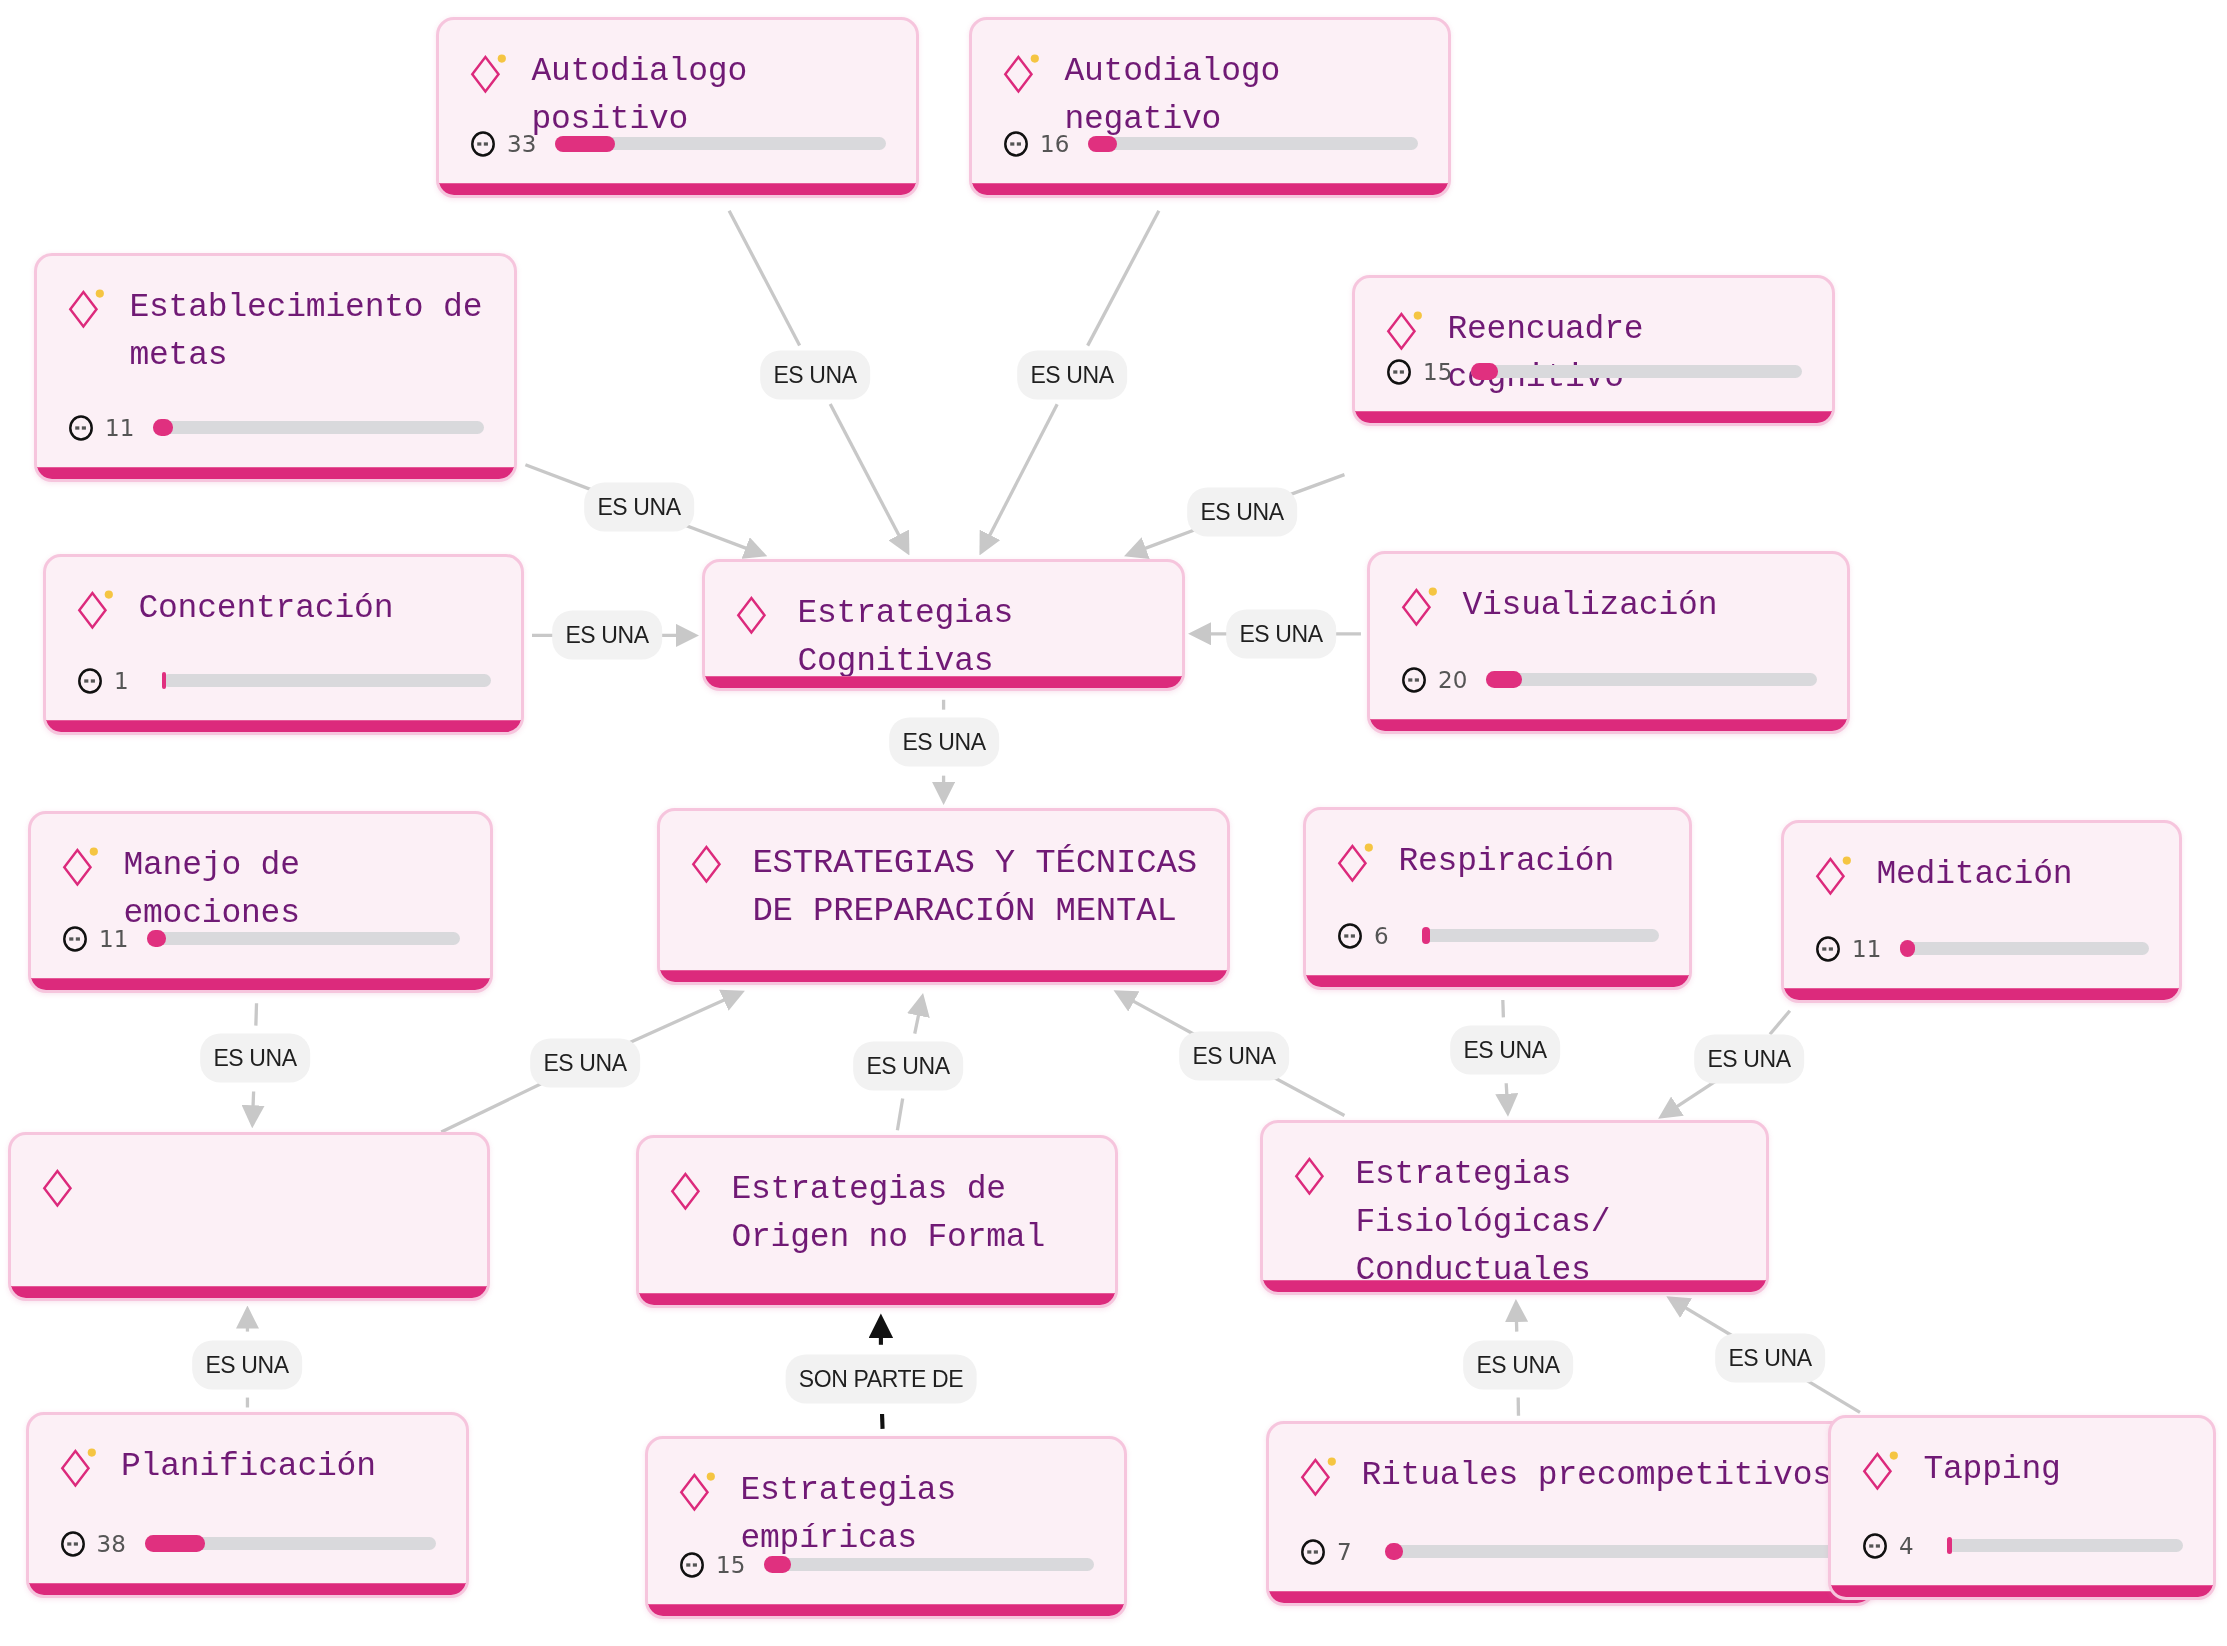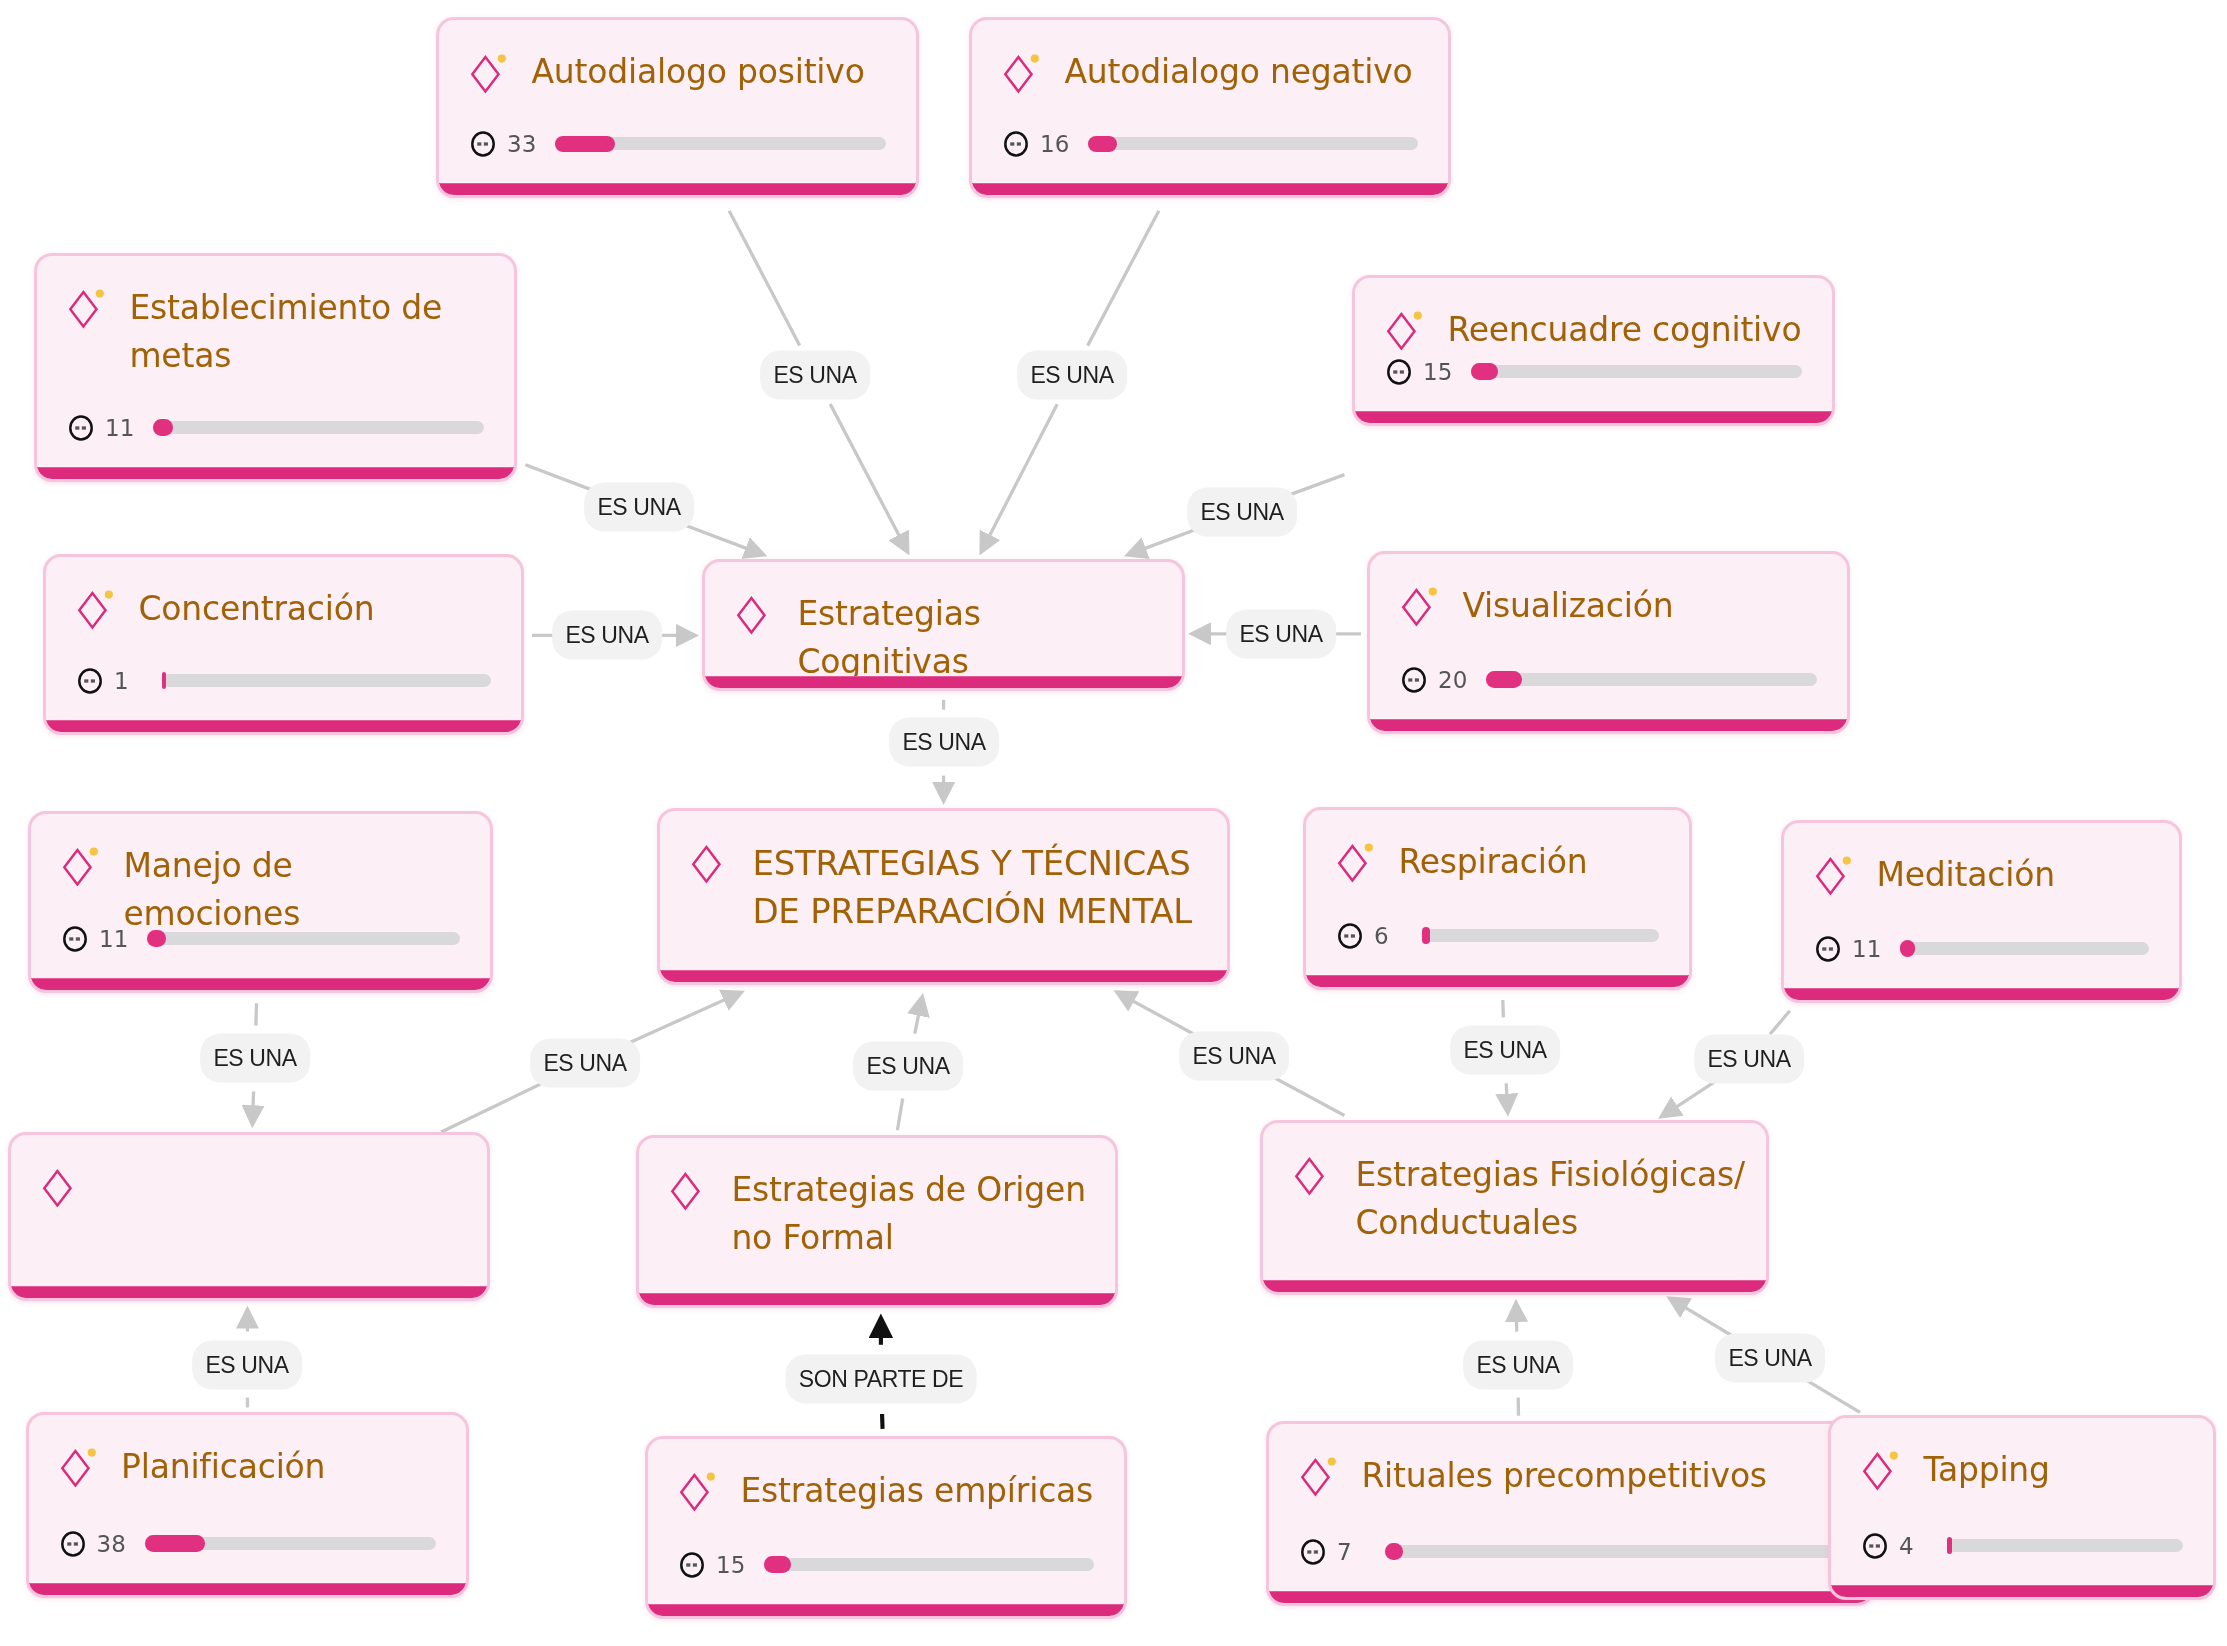--- a/index.html
+++ b/index.html
@@ -7,21 +7,21 @@
          font-family:"DejaVu Sans", "Liberation Sans", sans-serif; color:#222; }
   #edges { position:absolute; left:0; top:0; width:2227px; height:1647px; }
   .node { position:absolute; box-sizing:border-box; background:#fcf0f6;
           border:3.3px solid #f6c5dd; border-radius:18px; overflow:hidden;
           box-shadow:0 1.6px 5px rgba(220,120,170,0.18); }
   .node::after { content:""; position:absolute; left:0; right:0; bottom:0; height:11.5px;
           background:#dc2a7c; border-top:1.6px solid #e55a98; }
   .node .head { position:absolute; left:30px; top:28px; right:20px; display:flex; align-items:flex-start; }
   .node .diamond { flex:0 0 auto; width:41px; height:46px; position:relative; margin-right:21.4px; margin-top:3.3px; }
   .node .diamond svg { width:41px; height:46px; display:block; }
-  .node .title { font-size:33px; line-height:48px; color:#a16207; letter-spacing:-0.2px; }
+  .node .title { font-size:33px; line-height:48px; color:#701a75; letter-spacing:-0.2px;font-family:Liberation Mono, monospace; }
   .node.big .title { font-size:34px; }
   .node .stats { position:absolute; left:30px; right:25px; bottom:35px; height:33px; display:flex; align-items:center; }
   .node .quote { width:28px; height:28px; flex:0 0 auto; }
   .node .count { font-size:23px; color:#555; margin-left:10px; width:48px; flex:0 0 auto; }
   .node .bar { flex:1 1 auto; height:13.2px; background:#d9d9dc; border-radius:6.6px; position:relative; margin-right:5px; }
   .node .bar .fill { position:absolute; left:0; top:-1.6px; height:16.5px; background:#e0307f; border-radius:8.2px; min-width:4.1px; }
   .lbl { position:absolute; box-sizing:border-box; background:#f2f2f2; border-radius:20px;
          font-size:23px; color:#1f1f1f; padding:0 13.2px; height:49px; line-height:49px;
          white-space:nowrap; transform:translate(-50%,-50%); letter-spacing:-0.4px;
          font-family:"Liberation Sans", sans-serif; }

